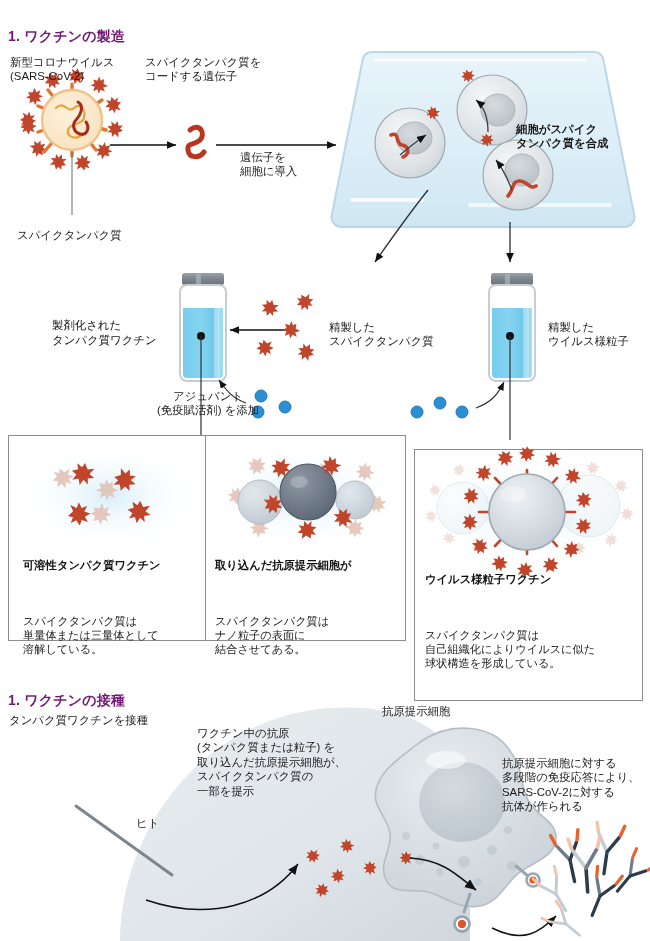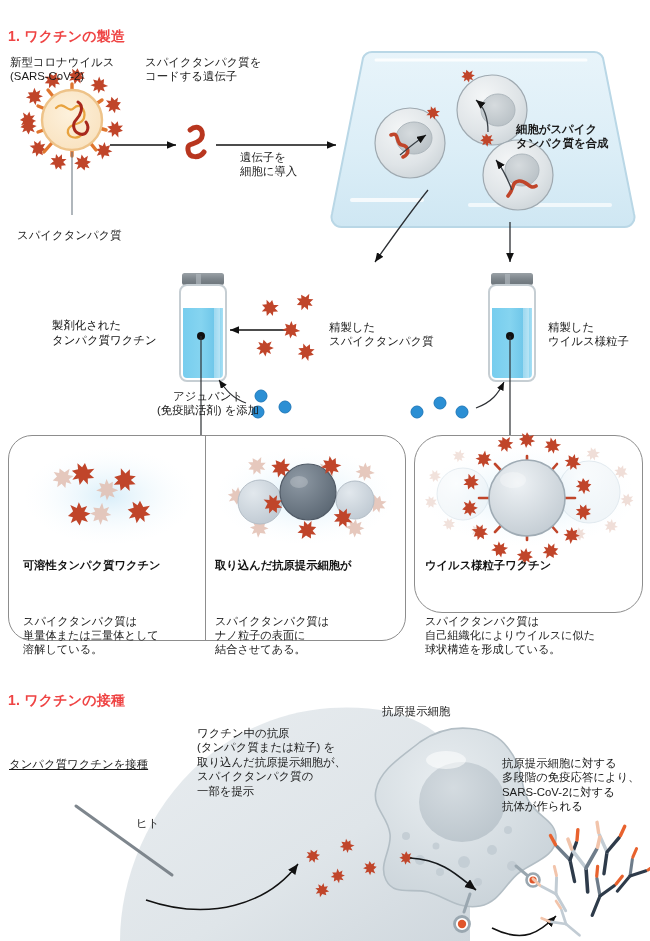--- a/index.html
+++ b/index.html
@@ -1,19 +1,19 @@
 <!DOCTYPE html>
 <html><head>
 <meta charset="utf-8">
 <style>
   html,body{margin:0;padding:0;background:#ffffff;}
   body{width:650px;height:941px;position:relative;overflow:hidden;
        font-family:"Liberation Sans","DejaVu Sans",sans-serif;color:#1a1a1a;}
   .abs{position:absolute;}
-  .sec-title{font-size:14px;font-weight:bold;letter-spacing:.2px;color:#ef4444;}
+  .sec-title{font-size:14px;font-weight:bold;letter-spacing:.2px;color:#701a75;}
   .lbl{font-size:11.4px;line-height:14.4px;color:#1a1a1a;white-space:pre-line;}
   .lbl-b{font-size:11.4px;line-height:14.6px;font-weight:normal;color:#111;white-space:pre-line;}
   .panel{position:absolute;border:1px solid #8d8d8d;background:#fff;box-sizing:border-box;}
   .panel-title{font-size:11.3px;font-weight:bold;color:#111;}
   .panel-body{font-size:11.2px;line-height:14.2px;color:#1a1a1a;white-space:pre-line;margin-top:38px;}
   .divider{position:absolute;width:1px;background:#8d8d8d;}
   svg{display:block;overflow:visible;}
   .art{position:absolute;pointer-events:none;}
 </style>
 </head>
@@ -228,21 +228,21 @@
 タンパク質を合成</div>
 <div class="abs lbl-b" style="left:52px;top:318px;text-align:left;">製剤化された
 タンパク質ワクチン</div>
 <div class="abs lbl" style="left:329px;top:320px;">精製した
 スパイクタンパク質</div>
 <div class="abs lbl" style="left:548px;top:320px;">精製した
 ウイルス様粒子</div>
 <div class="abs lbl" style="left:157px;top:389px;text-align:center;">アジュバント
 (免疫賦活剤) を添加</div>
 
-<div class="panel" style="left:8px;top:435px;width:398px;height:206px;border-radius:24px;">
+<div class="panel" style="left:8px;top:435px;width:398px;height:206px;">
   <div class="divider" style="left:196px;top:0;height:204px;"></div>
 
   <svg class="art" style="left:12px;top:8px;width:176px;height:104px;" viewBox="0 0 176 104">
     <defs>
       <radialGradient id="gloA" cx="50%" cy="50%" r="55%">
         <stop offset="0%" stop-color="#d6edf9" stop-opacity=".95"></stop>
         <stop offset="100%" stop-color="#ffffff" stop-opacity="0"></stop>
       </radialGradient>
     </defs>
     <ellipse cx="88" cy="52" rx="84" ry="48" fill="url(#gloA)"></ellipse>
@@ -337,21 +337,21 @@
           <use href="#spikeShape"></use>
         </g>
     </g>
   </svg>
   <div class="abs panel-title" style="left:206px;top:122px;">取り込んだ抗原提示細胞が</div>
   <div class="abs panel-body" style="left:206px;top:140px;">スパイクタンパク質は
 ナノ粒子の表面に
 結合させてある。</div>
 </div>
 
-<div class="panel" style="left:414px;top:435px;width:229px;height:178px;border-radius:28px;">
+<div class="panel" style="left:414px;top:449px;width:229px;height:252px;">
   <svg class="art" style="left:8px;top:6px;width:214px;height:108px;" viewBox="0 0 214 108">
     <defs>
       <radialGradient id="gloC" cx="50%" cy="50%" r="55%">
         <stop offset="0%" stop-color="#d6edf9" stop-opacity=".95"></stop>
         <stop offset="100%" stop-color="#ffffff" stop-opacity="0"></stop>
       </radialGradient>
       <radialGradient id="vlpG" cx="38%" cy="30%" r="75%">
         <stop offset="0%" stop-color="#eef2f5"></stop>
           <stop offset="100%" stop-color="#c3ccd3"></stop>
       </radialGradient>
@@ -621,21 +621,21 @@
     <g transform="translate(566,234) rotate(-50) scale(.8)">
       <path d="M0,0 L0,22" stroke="#c2ccd4" stroke-width="3.4" stroke-linecap="round"></path>
       <path d="M0,0 L-10,-16" stroke="#c2ccd4" stroke-width="3.4" stroke-linecap="round"></path>
       <path d="M0,0 L10,-16" stroke="#c2ccd4" stroke-width="3.4" stroke-linecap="round"></path>
       <path d="M-11,-18 L-14,-28" stroke="#f2c4ab" stroke-width="3.4" stroke-linecap="round"></path>
       <path d="M11,-18 L14,-28" stroke="#f2c4ab" stroke-width="3.4" stroke-linecap="round"></path>
     </g>
   </g>
 </svg>
 
-<div class="abs lbl" style="left:9px;top:757px;text-decoration:underline;">タンパク質ワクチンを接種</div>
+<div class="abs lbl" style="left:9px;top:713px;">タンパク質ワクチンを接種</div>
 <div class="abs lbl" style="left:136px;top:816px;">ヒト</div>
 <div class="abs lbl" style="left:197px;top:726px;">ワクチン中の抗原
 (タンパク質または粒子) を
 取り込んだ抗原提示細胞が、
 スパイクタンパク質の
 一部を提示</div>
 <div class="abs lbl" style="left:382px;top:704px;">抗原提示細胞</div>
 <div class="abs lbl" style="left:502px;top:756px;">抗原提示細胞に対する
 多段階の免疫応答により、
 SARS-CoV-2に対する

